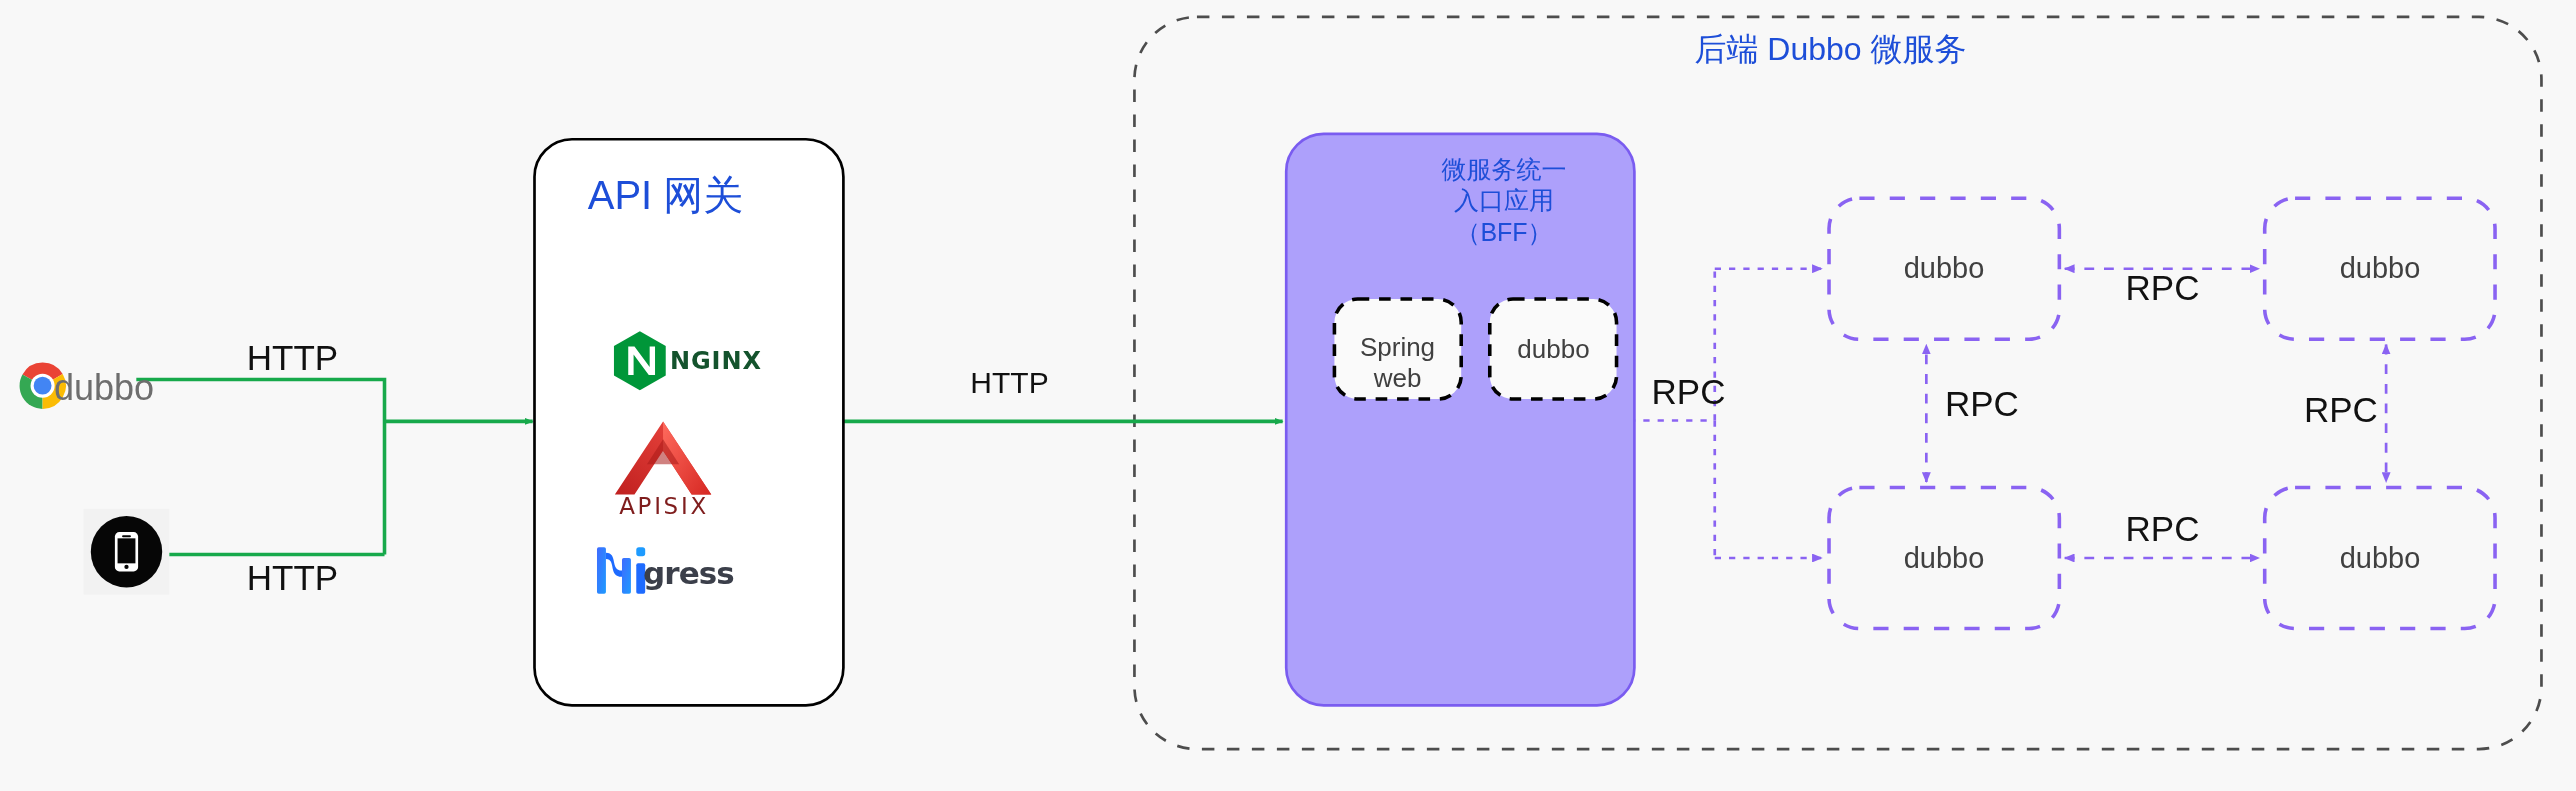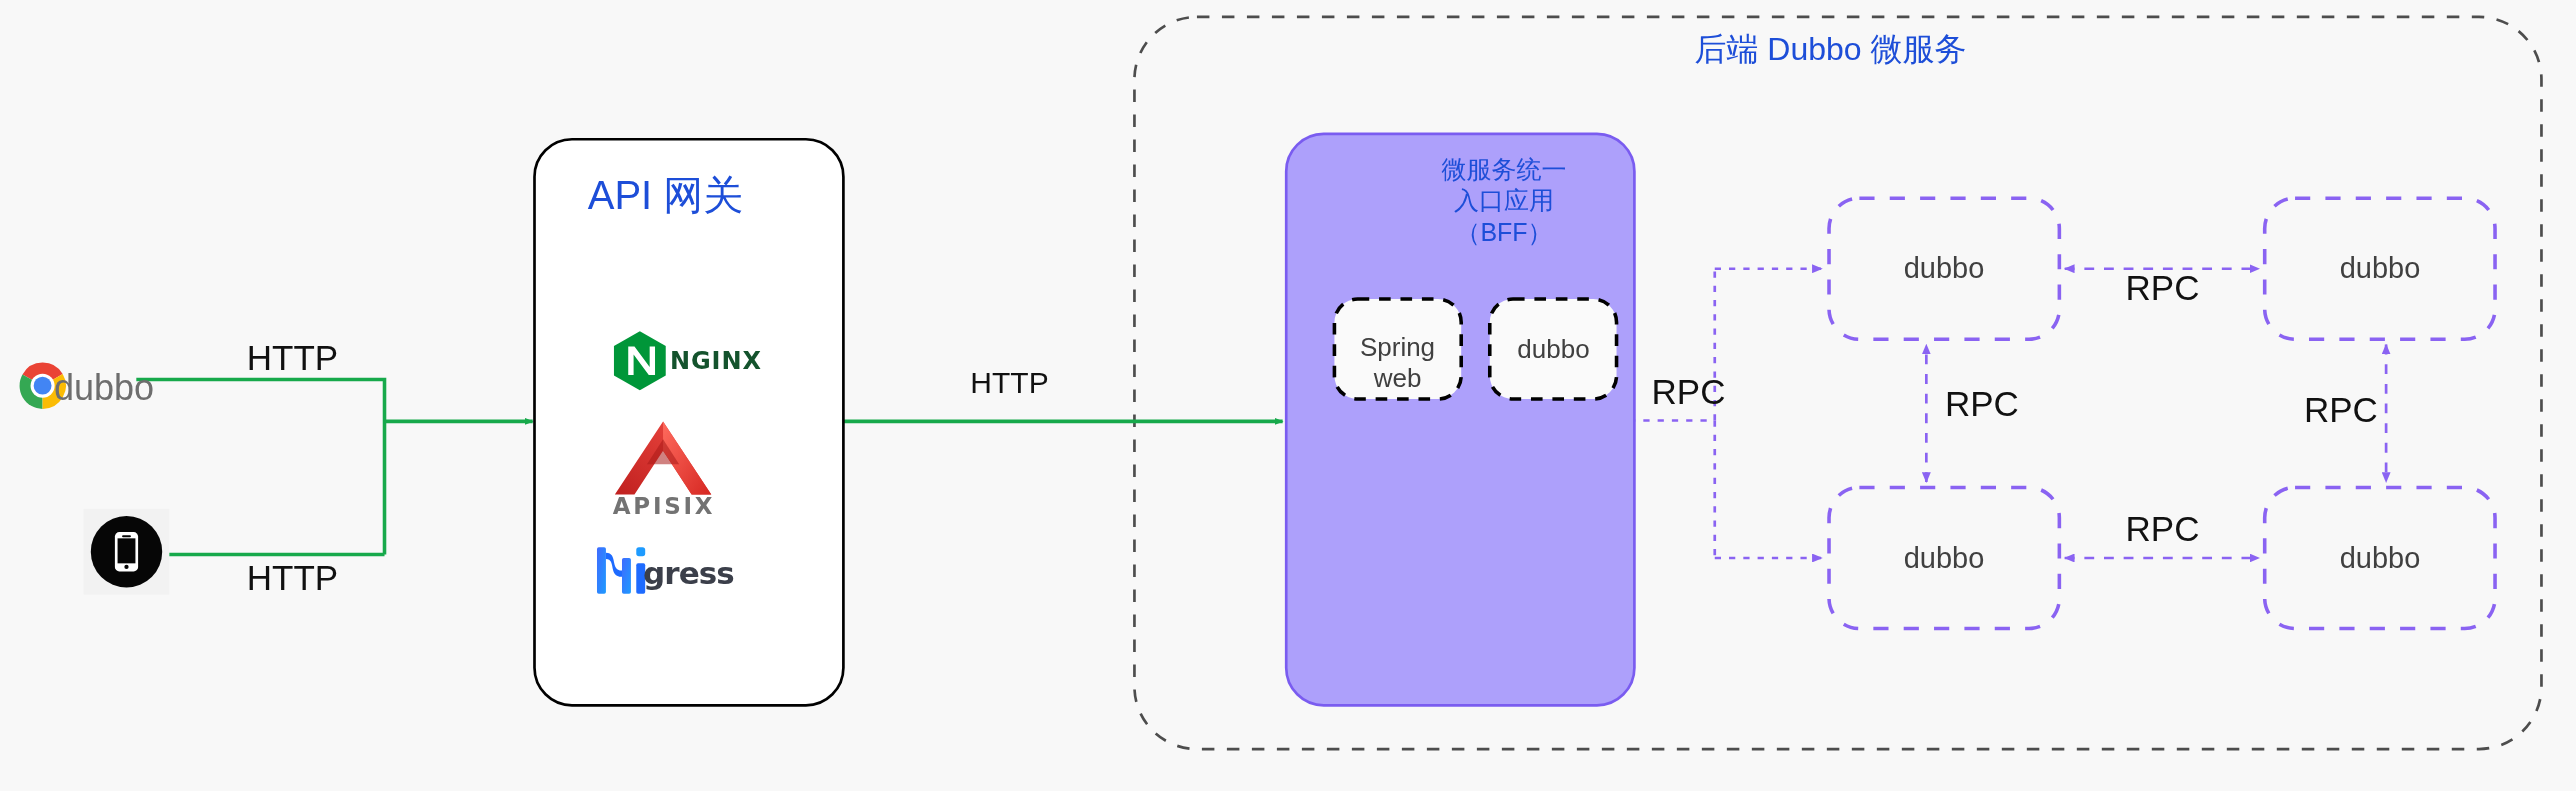--- a/index.html
+++ b/index.html
@@ -59,24 +59,24 @@
   }
   .nginx-word {
     font-family: "DejaVu Sans", sans-serif;
     font-weight: bold;
     font-size: 24px;
     letter-spacing: 0.9px;
     color: #14532d;
   }
   .apisix-word {
     font-family: "DejaVu Sans", sans-serif;
-    font-weight: bold;
+    font-weight: normal;
     font-size: 23px;
     letter-spacing: 2.7px;
-    color: #737373;
+    color: #7f1d1d;
   }
   .higress-word {
     font-family: "DejaVu Sans", sans-serif;
     font-weight: bold;
     font-size: 31px;
     color: #3b3f4a;
     letter-spacing: -0.9px;
   }
   .chrome-word {
     font-family: "Liberation Sans", sans-serif;

